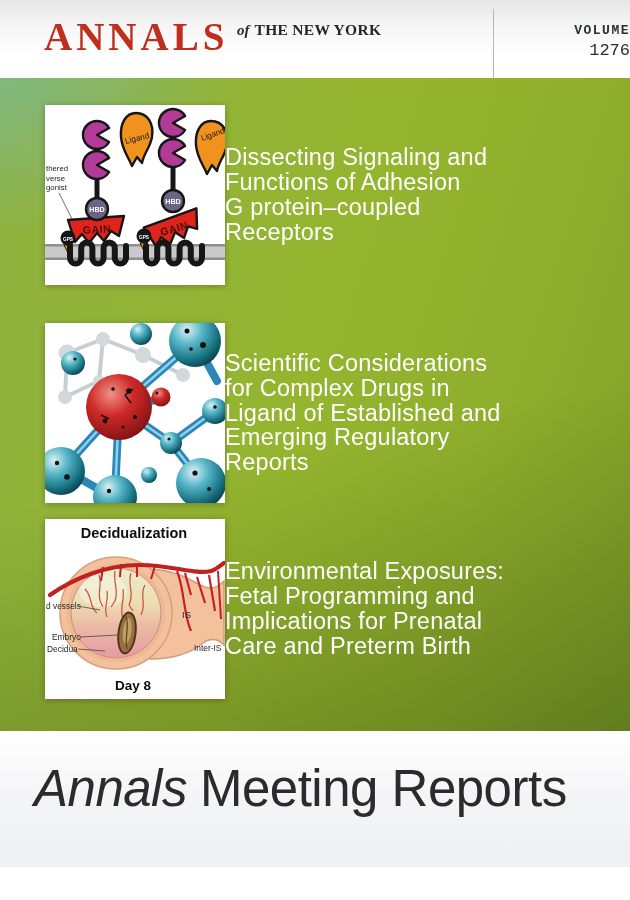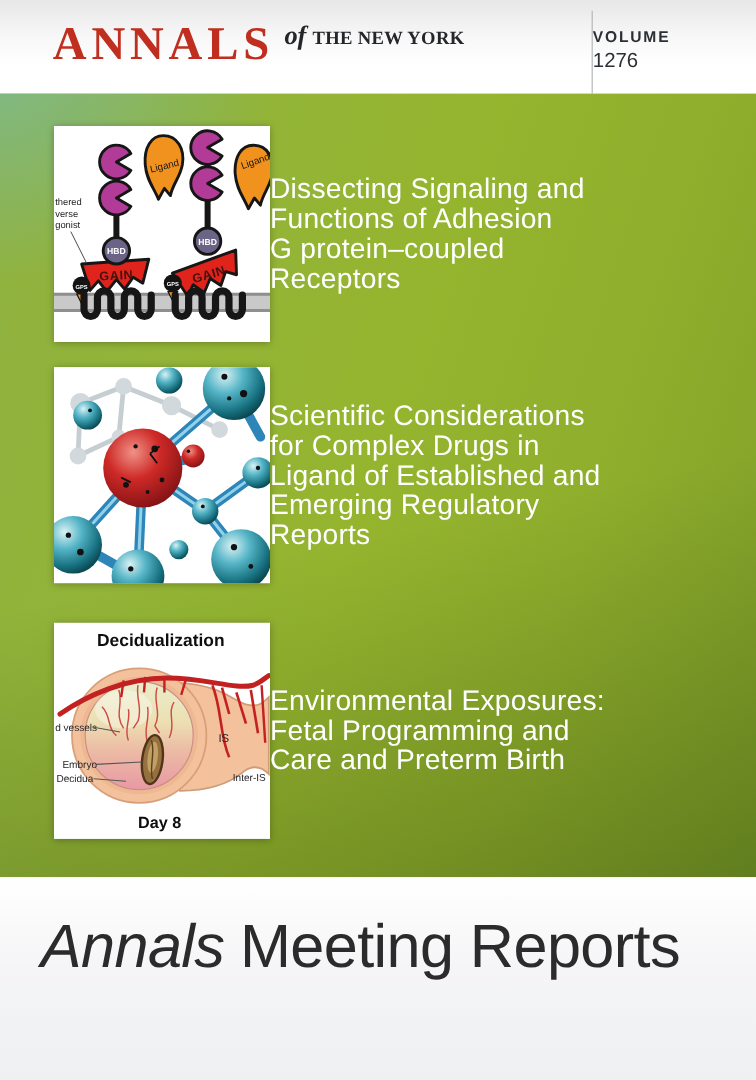--- a/index.html
+++ b/index.html
@@ -5,42 +5,42 @@
   html,body{margin:0;padding:0;background:#fff;}
   .cover{position:relative;width:630px;height:900px;overflow:hidden;font-family:"Liberation Sans",sans-serif;}
 
   
   .masthead{position:absolute;top:0;left:0;width:630px;height:78px;
     background:linear-gradient(180deg,#e7e7e7 0%,#f7f7f7 38%,#ffffff 70%);}
   .brand{position:absolute;left:44px;top:17px;font-family:"Liberation Serif",serif;
     font-weight:700;font-size:39px;line-height:39px;letter-spacing:4px;color:#bf2e1f;}
   .subline{position:absolute;left:237px;top:21px;font-family:"Liberation Serif",serif;
     color:#24262a;font-weight:700;font-size:15.5px;line-height:18px;letter-spacing:0.3px;}
-  .subline .of{font-style:italic;font-size:22px;font-weight:600;letter-spacing:0;margin-right:5px;}
+  .subline .of{font-style:italic;font-size:15px;font-weight:600;letter-spacing:0;margin-right:5px;}
   .mast-divider{position:absolute;left:493px;top:9px;width:1px;height:69px;background:#b5b8ba;}
-  .volume{position:absolute;left:494px;top:23px;width:136px;text-align:left;
-    font-family:Liberation Sans, sans-serif;color:#2c2f34;}
+  .volume{position:absolute;left:494px;top:23px;width:136px;text-align:right;
+    font-family:Liberation Mono, monospace;color:#2c2f34;}
   .volume-label{font-size:13px;font-weight:600;letter-spacing:1.5px;}
   .volume-num{font-size:17px;margin-top:3px;}
 
   
   .green{position:absolute;top:78px;left:0;width:630px;height:653px;
     background:
       radial-gradient(75% 55% at -4% -6%, rgba(125,186,150,0.95) 0%, rgba(125,186,150,0) 55%),
       linear-gradient(168deg, rgba(0,0,0,0) 55%, rgba(28,48,6,0.30) 100%),
       linear-gradient(108deg, #8fb241 0%, #95b52f 48%, #8fae2c 72%, #7f9f29 100%);}
   .row{position:absolute;left:45px;height:180px;display:flex;align-items:center;}
-  .row1{top:27px}.row2{top:228px}.row3{top:441px}
+  .row1{top:27px}.row2{top:245px}.row3{top:441px}
   .thumb{width:180px;height:180px;flex:none;background:#fff;box-shadow:0 1px 6px rgba(0,0,0,.28);}
   .thumb svg{display:block;font-family:"Liberation Sans",sans-serif;}
   .title{width:372px;color:#ffffff;
     font-size:23.5px;line-height:24.8px;letter-spacing:0.2px;font-weight:400;}
 
   
-  .footer{position:absolute;top:731px;left:0;width:630px;height:169px;
+  .footer{position:absolute;top:731px;left:0;width:630px;height:136px;
     background:linear-gradient(180deg,#ffffff 0%,#f5f5f7 45%,#eef0f2 100%);}
   .series{position:absolute;left:34px;top:32px;color:#2b2b2b;
     font-size:51px;line-height:51px;letter-spacing:-0.5px;white-space:nowrap;}
   .series .it{font-style:italic;}
   .series .rest{margin-left:13px;}
 </style>
 </head>
 <body>
 
 <div class="cover">
@@ -273,20 +273,21 @@
             <text x="137" y="99" font-size="9.5">IS</text>
             <text x="149" y="132">Inter-IS</text>
           </g>
           <text x="89" y="19" text-anchor="middle" font-size="14.5" font-weight="bold" fill="#0e0e0e">Decidualization</text>
           <text x="88" y="171" text-anchor="middle" font-size="13.5" font-weight="bold" fill="#0e0e0e">Day 8</text>
         </svg>
       </div>
       <div class="title">
         <div>Environmental Exposures:</div>
         <div>Fetal Programming and</div>
+        <div>Implications for Prenatal</div>
         <div>Care and Preterm Birth</div>
       </div>
     </div>
 
   </div>
 
   <div class="footer">
     <div class="series">
       <span class="it">Annals</span><span class="rest">Meeting Reports</span>
     </div>

